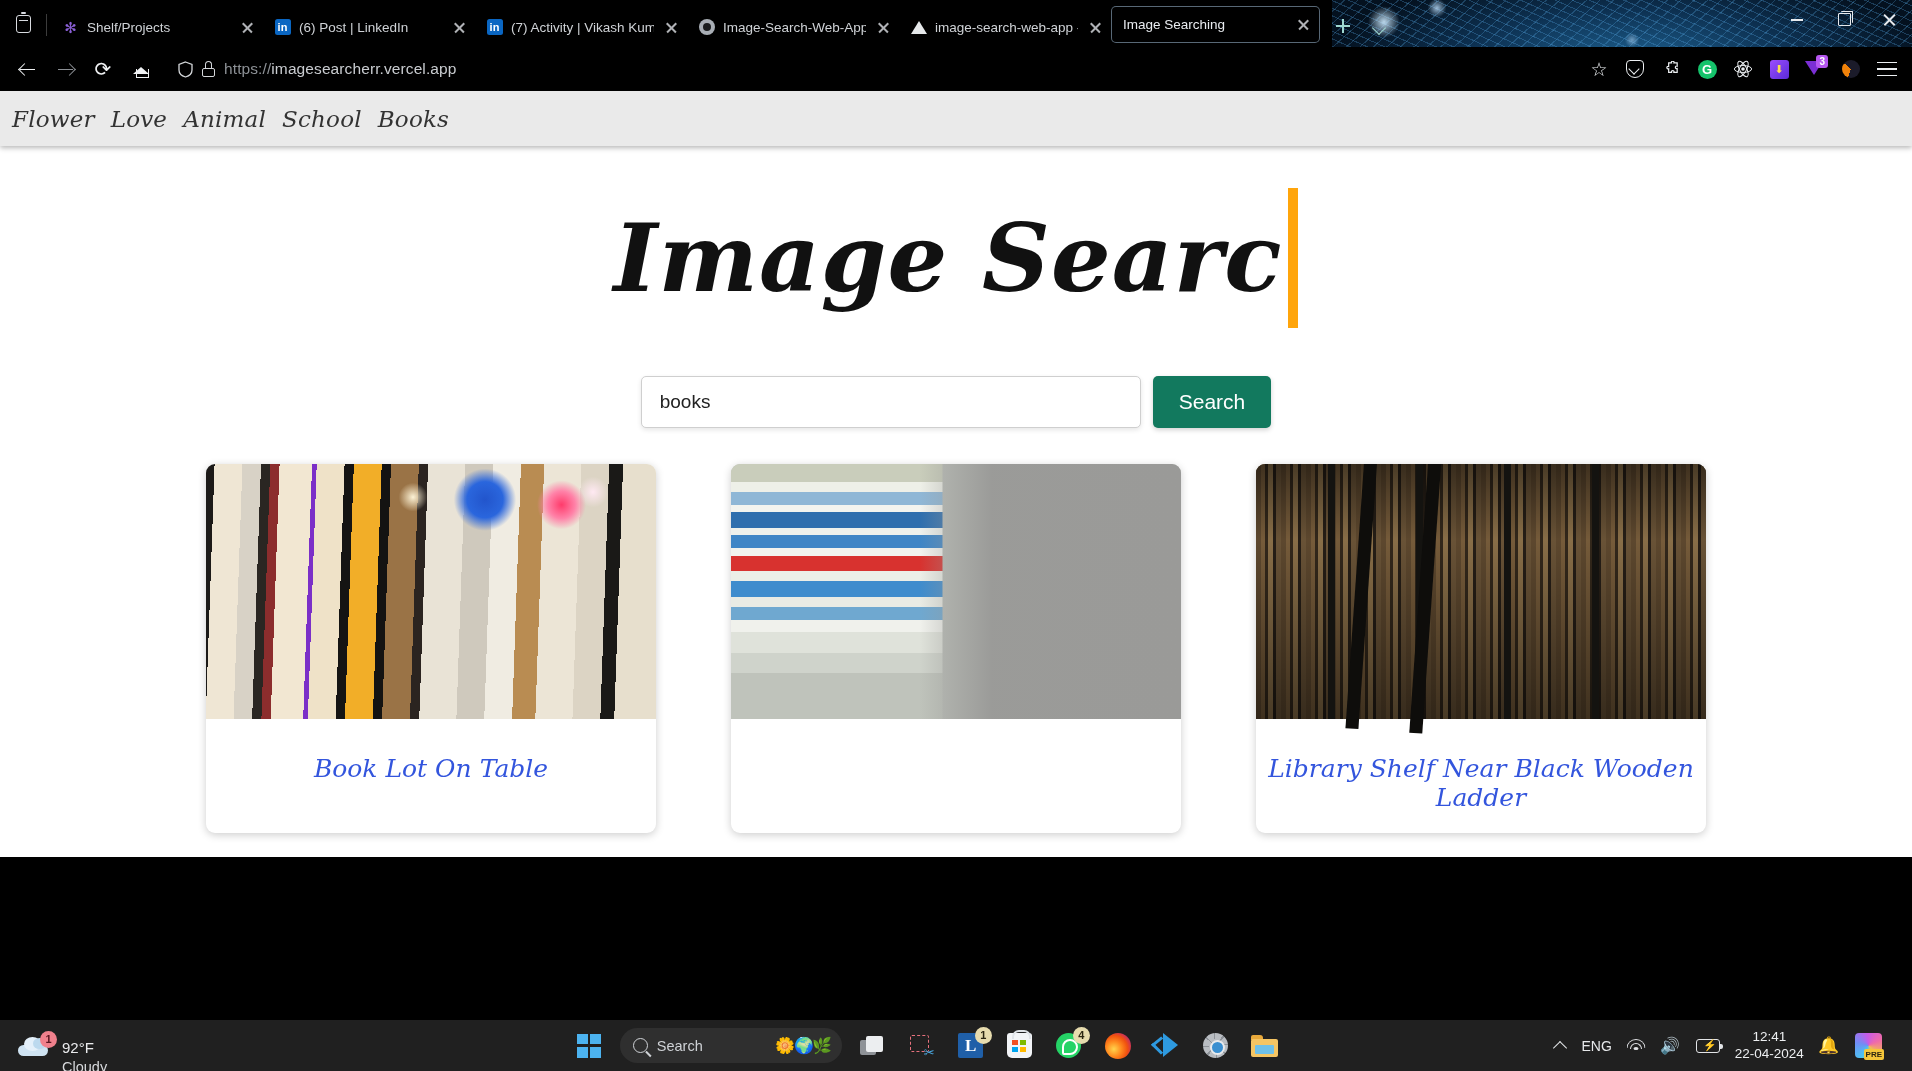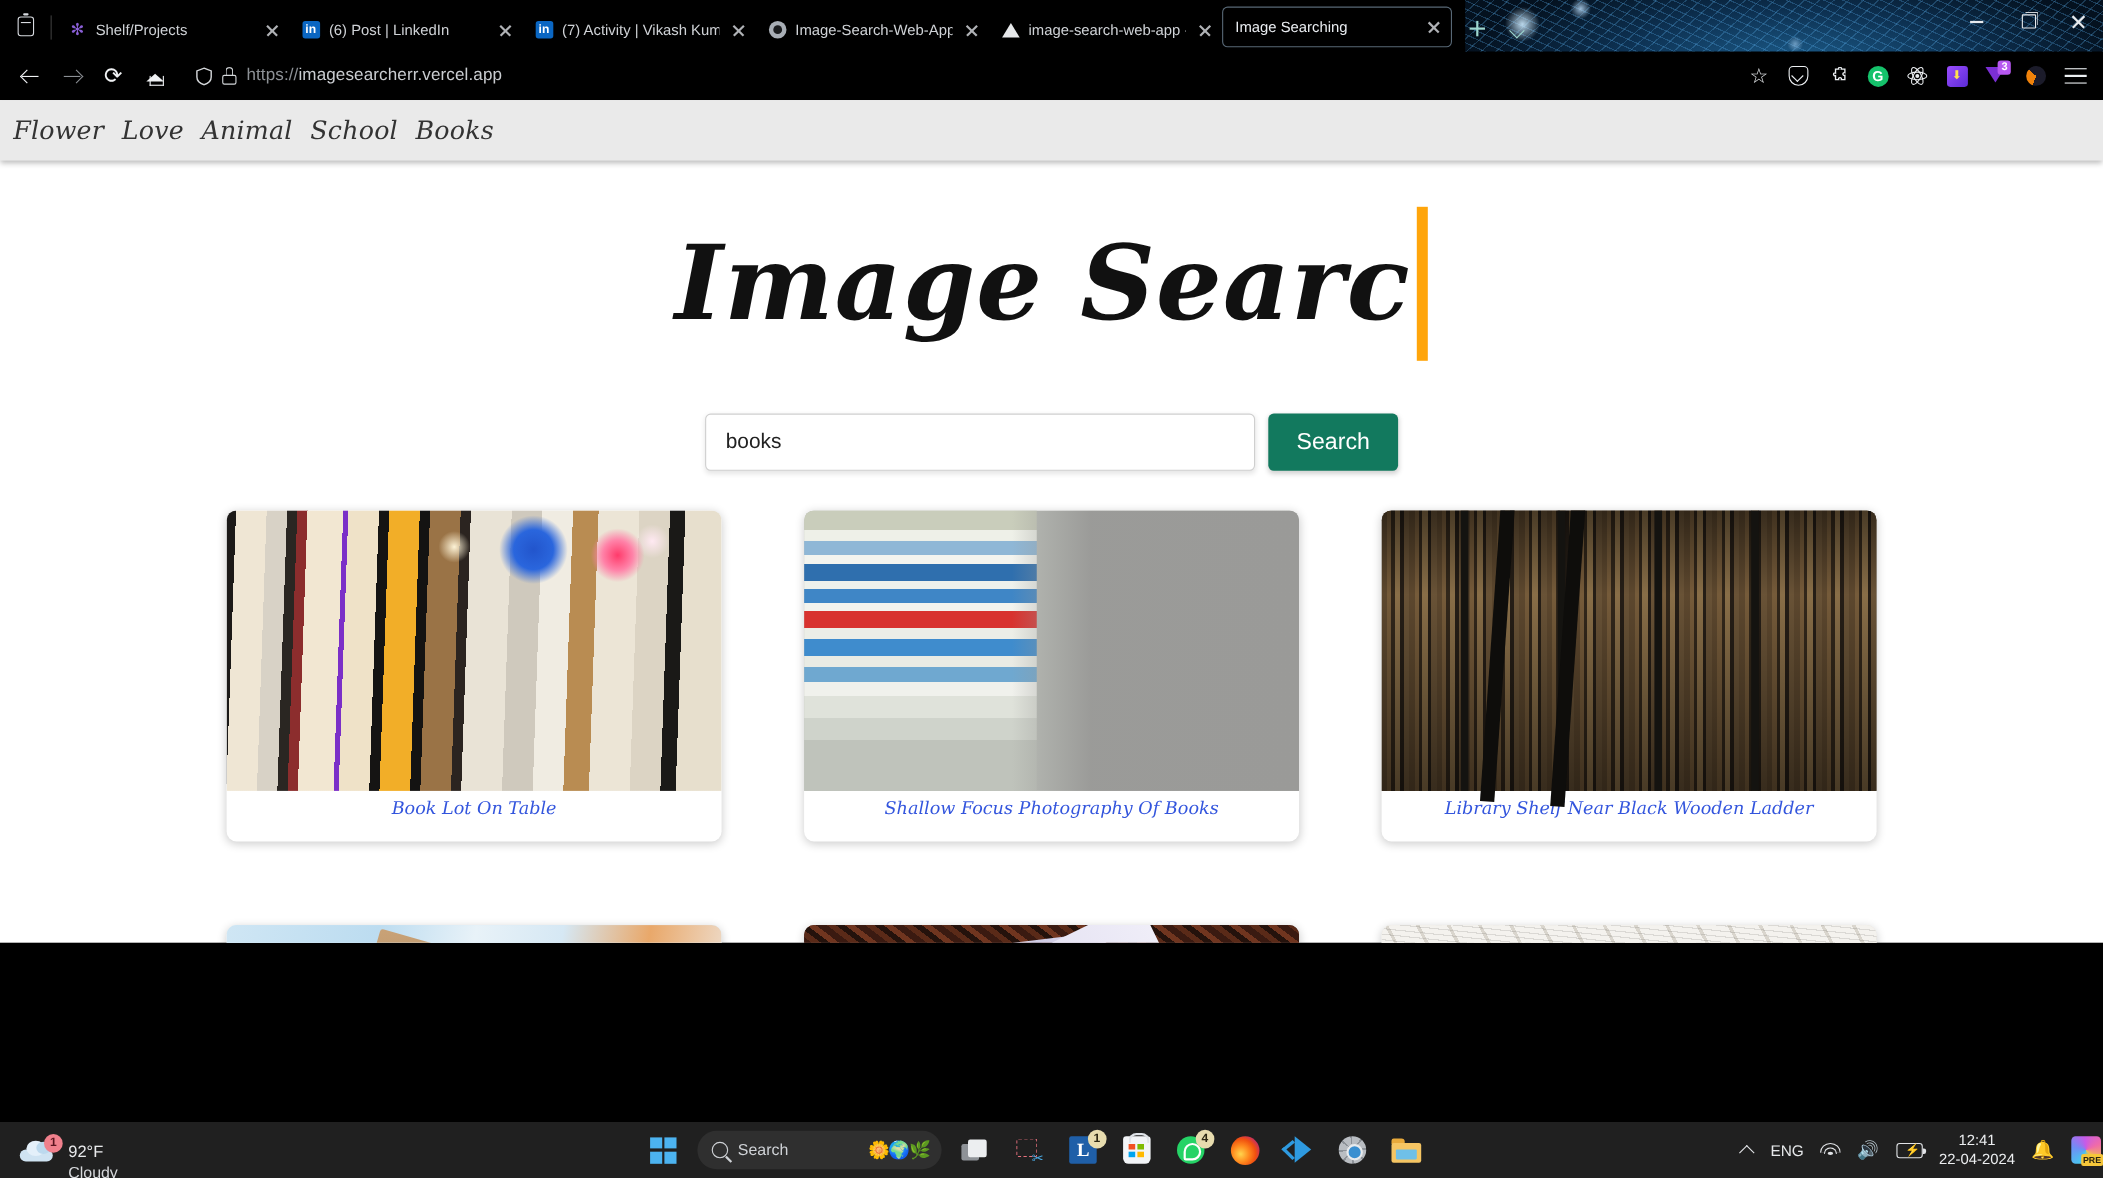--- a/index.html
+++ b/index.html
@@ -201,22 +201,22 @@
     margin: 36px auto 0; width: 1500px;
     display: grid; grid-template-columns: repeat(3, 450px); gap: 76px 75px;
     justify-content: center;
   }
   .card {
     background: #fff; border-radius: 9px; box-shadow: 0 2px 9px rgba(0,0,0,.20);
     overflow: hidden;
   }
   .card-img { width: 100%; height: 255px; display: block; }
   .card-cap {
-    text-align: center; padding: 6px 8px 21px;
-    font-family: "DejaVu Serif", serif; font-style: italic; font-size: 16px; color: #3355DD;
+    text-align: center; padding: 35px 8px 21px;
+    font-family: "DejaVu Serif", serif; font-style: italic; font-size: 25px; color: #3355DD;
   }
 
   
   .img-books-shelf {
     background:
       radial-gradient(circle 34px at 79%  16%, #ff3b6b 0%, #ff82a8 40%, rgba(255,130,168,0) 72%),
       radial-gradient(circle 22px at 86%  11%, #ffe9f2 0%, rgba(255,233,242,0) 70%),
       radial-gradient(circle 20px at 46%  13%, #fdf3d6 0%, rgba(253,243,214,0) 72%),
       radial-gradient(circle 40px at 62%  14%, #2255cc 0%, #2a66dd 45%, rgba(42,102,221,0) 78%),
       linear-gradient(92deg,
@@ -394,21 +394,21 @@
                                 #b9bdc2 50% 60%, #8d9298 60% 62.5%, #b9bdc2 62.5% 72.5%, #8d9298 72.5% 75%,
                                 #b9bdc2 75% 85%, #8d9298 85% 87.5%, #b9bdc2 87.5% 97.5%, #8d9298 97.5% 100%);
      position: relative; }
   .gear-app::after{ content:""; position:absolute; left:7px; top:7px; width:11px; height:11px;
      border-radius:50%; background:#3a8fd0; border:2px solid #e8eaec; }
   .folder { width: 27px; height: 22px; position: relative; }
   .folder .tab-f { position:absolute; left:0; top:0; width:12px; height:5px; background:#e8a93b; border-radius:2px 3px 0 0; }
   .folder .body-f { position:absolute; left:0; top:4px; width:27px; height:18px; background:#f5c563; border-radius:2px; }
   .folder .doc-f { position:absolute; left:4px; top:10px; width:19px; height:9px; background:#6fc0e8; border-radius:1px; }
 
-  .tb-tray { display: flex; align-items: center; gap: 15px; padding-right: 2px; }
+  .tb-tray { display: flex; align-items: center; gap: 15px; padding-right: 30px; }
   .chev-up { width: 13px; height: 13px; position: relative; }
   .chev-up::after { content:""; position:absolute; left:1px; top:4px; width:9px; height:9px;
      border-left:1.7px solid #e2e4e7; border-top:1.7px solid #e2e4e7; transform: rotate(45deg); }
   .lang { font-size: 14px; color: #e6e8ea; }
   .wifi { width: 19px; height: 15px; position: relative; }
   .wifi i { position: absolute; left: 50%; transform: translateX(-50%); border: 1.7px solid #e2e4e7;
             border-bottom: none; border-radius: 50% 50% 0 0 / 100% 100% 0 0; }
   .wifi i:nth-child(1){ width: 19px; height: 9px; top: 1px; }
   .wifi i:nth-child(2){ width: 12px; height: 6px; top: 5px; }
   .wifi i:nth-child(3){ width: 5px; height: 3px; top: 9px; border-radius:50%; background:#e2e4e7; border:none; }
@@ -593,21 +593,20 @@
 
     <div class="grid">
 
       <div class="card">
         <div class="card-img img-books-shelf"></div>
         <div class="card-cap">Book Lot On Table</div>
       </div>
 
       <div class="card">
         <div class="card-img img-shallow-focus"></div>
-        <div class="card-cap">Shallow Focus Photography Of Books</div>
       </div>
 
       <div class="card">
         <div class="card-img img-library"></div>
         <div class="card-cap">Library Shelf Near Black Wooden Ladder</div>
       </div>
 
       <div class="card">
         <div class="card-img img-blue-stack"></div>
       </div>

